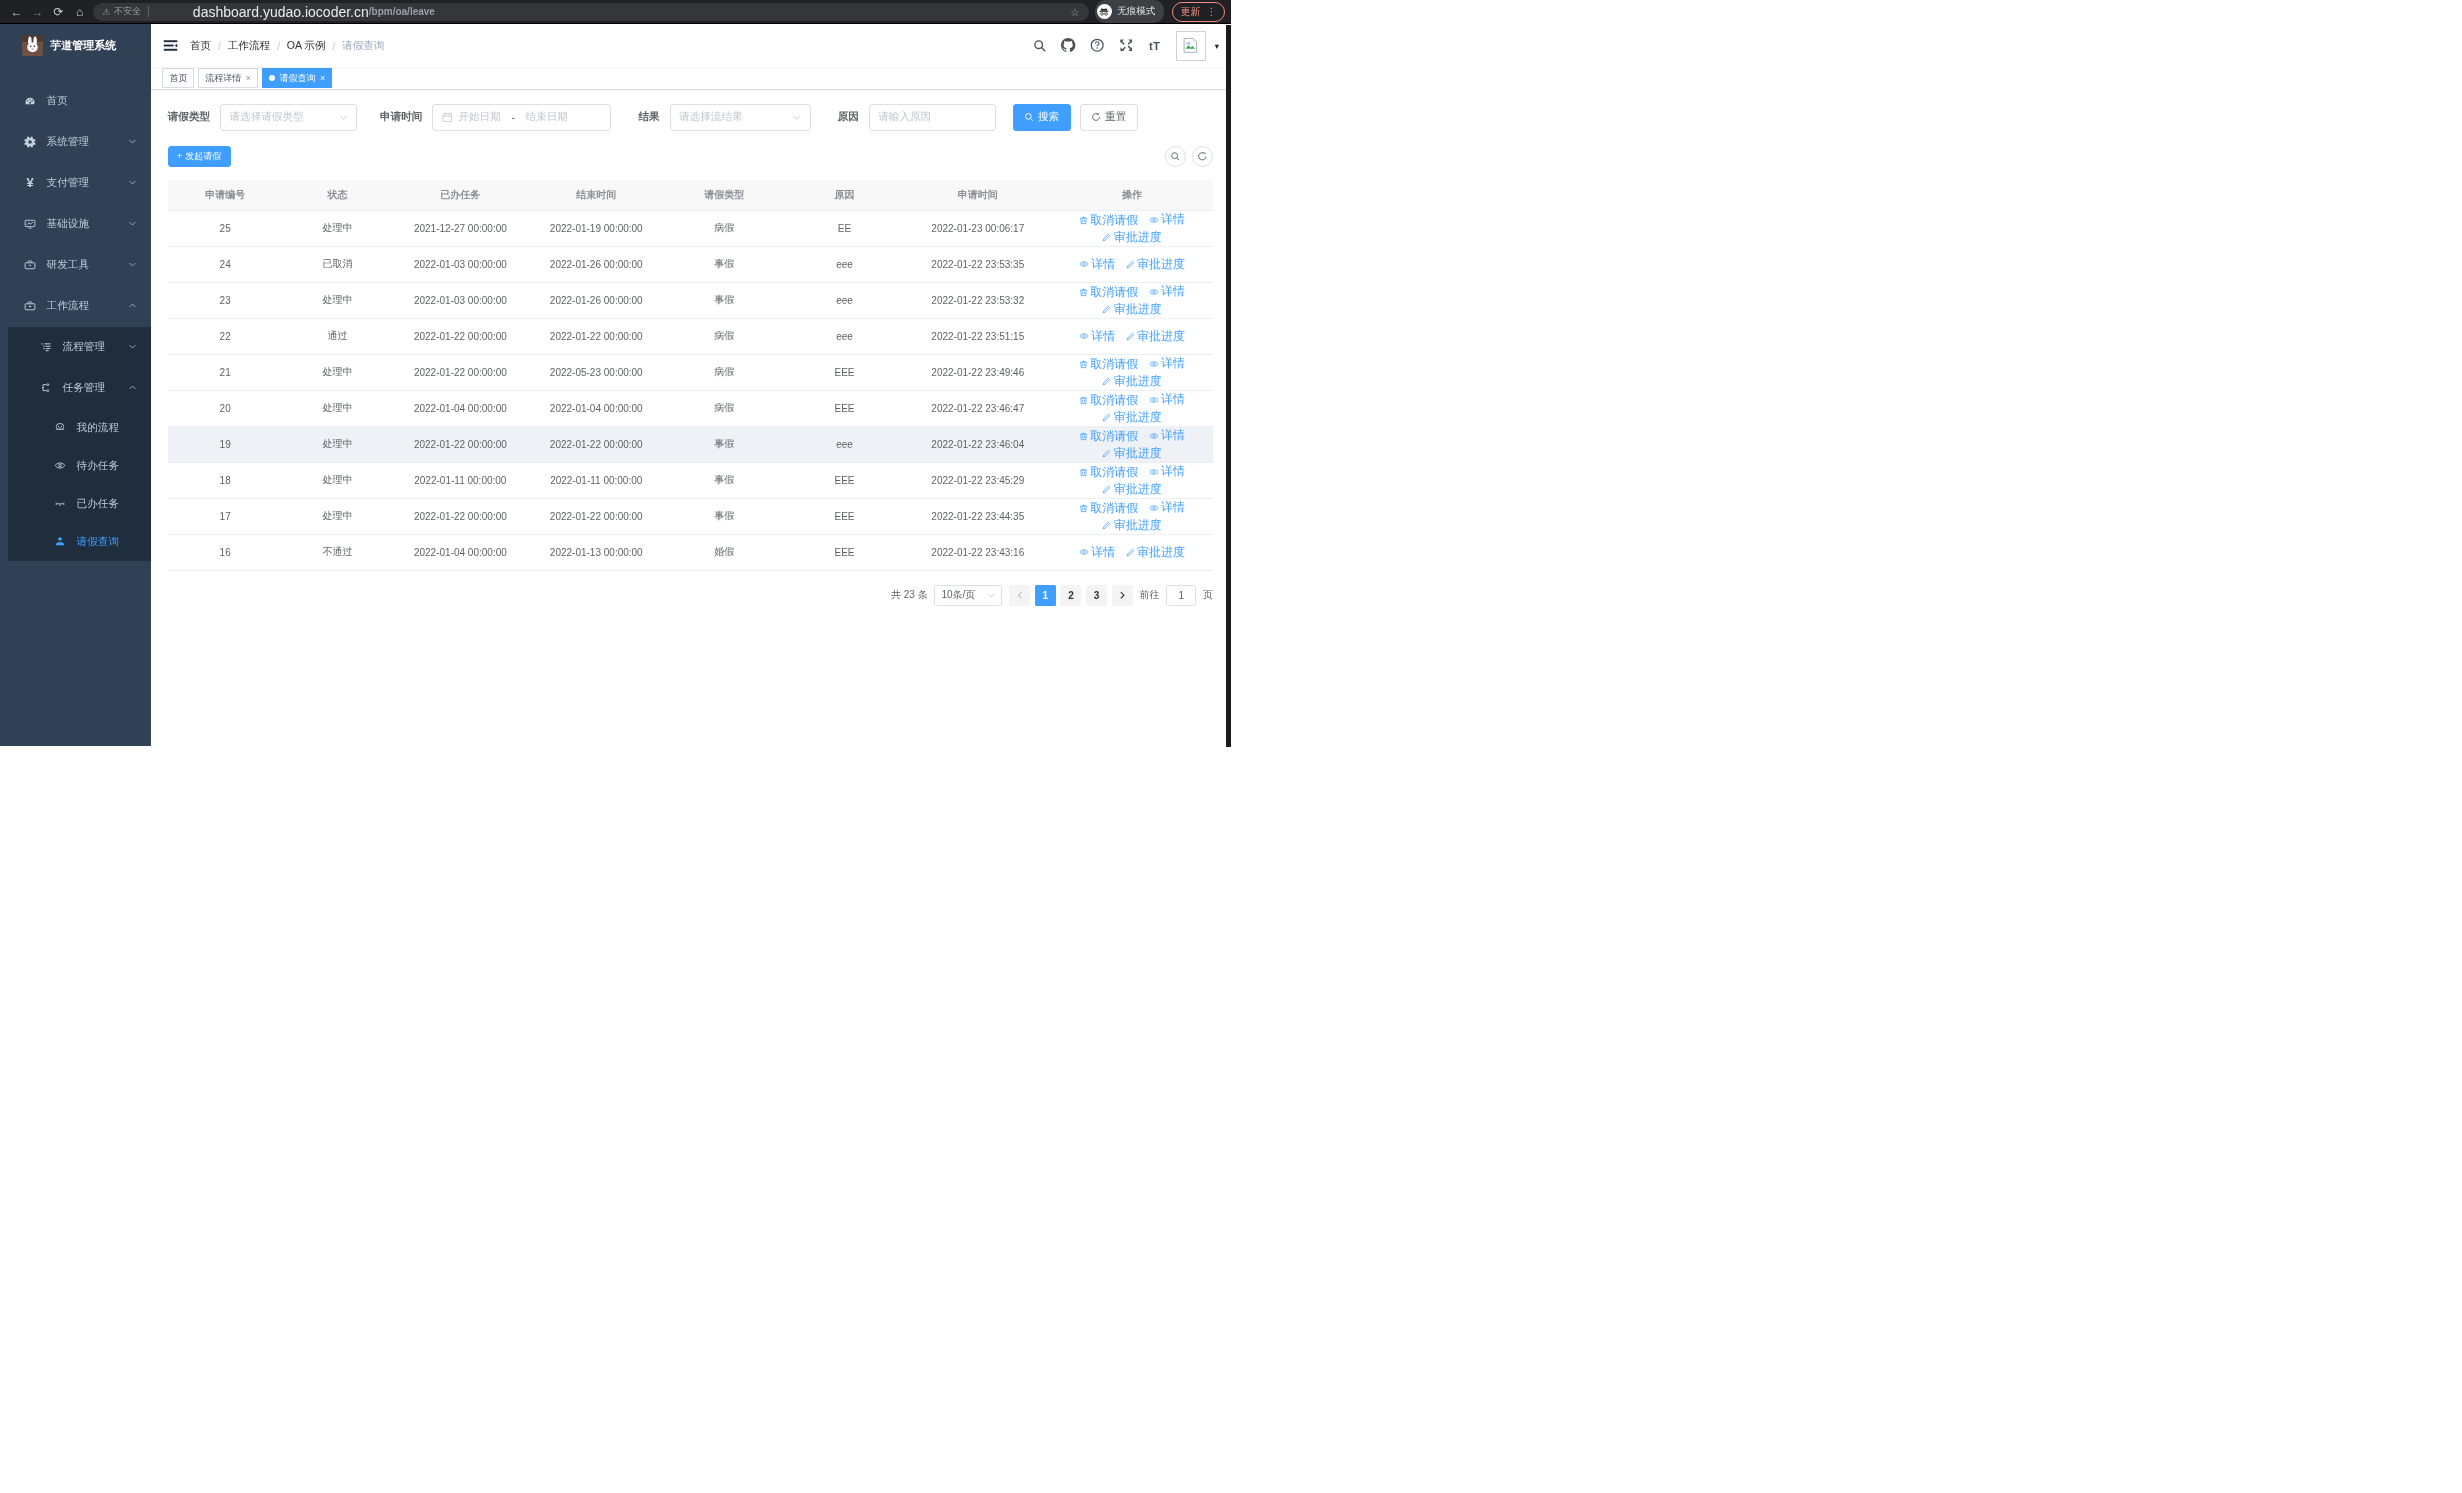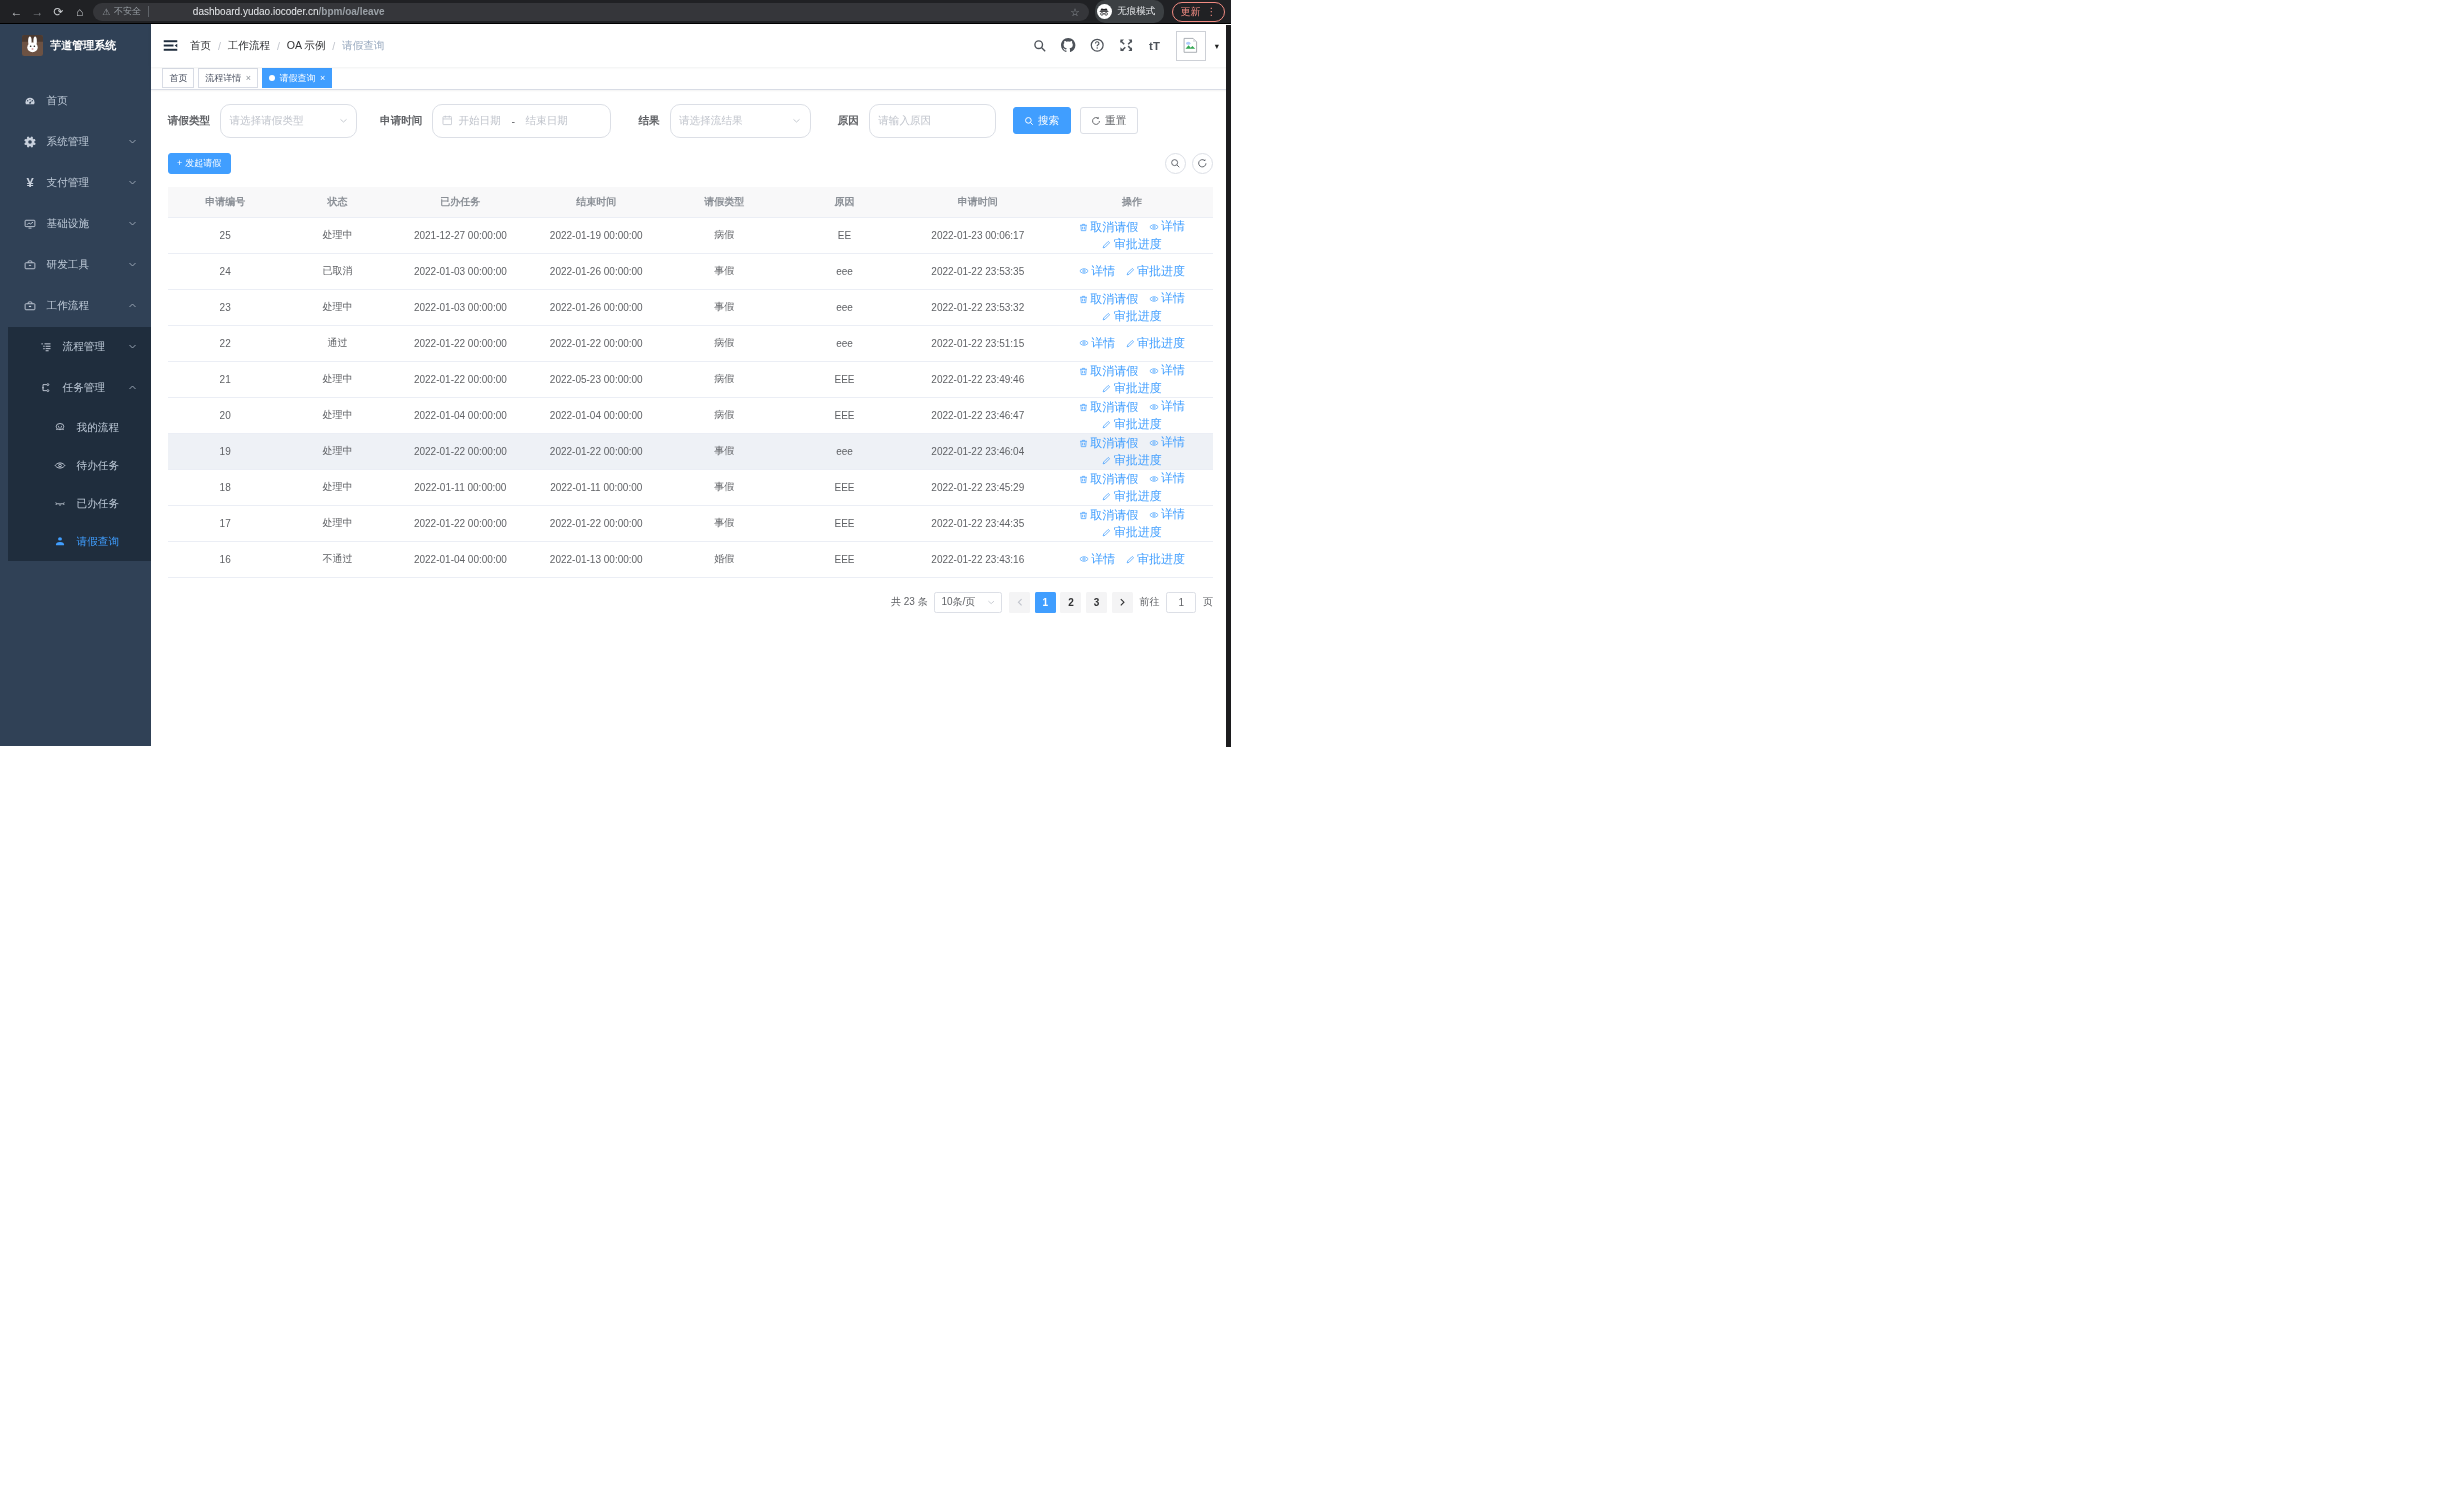--- a/index.html
+++ b/index.html
@@ -10,21 +10,21 @@
   
   .chrome { height:24px; background:#202124; display:flex; align-items:center; padding:0 6px;
             border-bottom:0.8px solid #000; }
   .nav-ic { width:21px; height:21px; display:flex; align-items:center; justify-content:center;
             color:#c7cacd; font-size:12px; cursor:pointer; flex:0 0 auto; }
   .nav-ic.dim { color:#7b7f83; }
   .url-pill { flex:1; height:18px; margin:0 6px 0 3px; background:#35363a; border-radius:9px;
               display:flex; align-items:center; padding:0 9px; min-width:0; }
   .sec-warn { color:#9aa0a6; font-size:9px; display:flex; align-items:center; gap:3.8px; }
   .pill-div { width:0.8px; height:10.6px; background:#5f6368; margin:0 7.6px; }
-  .url-host { color:#e8eaed; font-size:10px;padding-left:36px; }
+  .url-host { color:#e8eaed; font-size:14px;padding-left:36px; }
   .url-path { color:#9aa0a6; font-size:10px;font-weight:bold; }
   .pill-star { margin-left:auto; color:#9aa0a6; font-size:10.6px; }
   .incog { height:23px; background:#3c4043; border-radius:10px; display:flex; align-items:center;
            gap:5.3px; padding:0 9px 0 2.3px; margin-right:7.6px; }
   .incog-circle { width:15px; height:15px; border-radius:50%; background:#fff; display:flex;
                   align-items:center; justify-content:center; }
   .incog-label { color:#e8eaed; font-size:9.5px; }
   .update-btn { height:20px; border:0.8px solid #f28b82; border-radius:10px; color:#f28b82;
                 display:flex; align-items:center; gap:6px; padding:0 7.6px; font-size:10px; }
   .update-dots { font-size:10px; letter-spacing:0; }
@@ -74,21 +74,21 @@
          display:flex; align-items:center; padding:0 6px; gap:4.6px; cursor:pointer; }
   .tag .x { font-size:9px; color:#8e939a; }
   .tag.active { background:#409eff; border-color:#409eff; color:#fff; }
   .tag.active .x { color:#fff; }
   .tag .dot { width:6px; height:6px; border-radius:50%; background:#fff; display:inline-block; }
 
   
   .content { padding:13.7px 18px 0 16.7px; flex:1; overflow:hidden; }
   .filters { display:flex; align-items:center; }
   .f-label { font-size:10.6px; font-weight:bold; color:#606266; margin-right:10px; white-space:nowrap; }
-  .ctrl { height:34px; border:0.8px solid #dcdfe6; border-radius:10px; background:#fff;
+  .ctrl { height:27px; border:0.8px solid #dcdfe6; border-radius:3px; background:#fff;
           display:flex; align-items:center; font-size:10.6px; color:#c0c4cc; padding:0 8.4px; }
   .ctrl .ph { color:#c0c4cc; }
   .sel { justify-content:space-between; }
   .w180 { width:137px; margin-right:23px; }
   .w235 { width:179px; margin-right:27px; }
   .w185 { width:141px; margin-right:27px; }
   .w167 { width:127px; margin-right:16.7px; }
   .date-sep { color:#606266; margin:0 10.6px; }
   .btn { height:27px; border-radius:3px; font-size:10.6px; display:inline-flex; align-items:center;
          justify-content:center; gap:3.8px; padding:0 10.6px; cursor:pointer; border:0.8px solid #dcdfe6;

